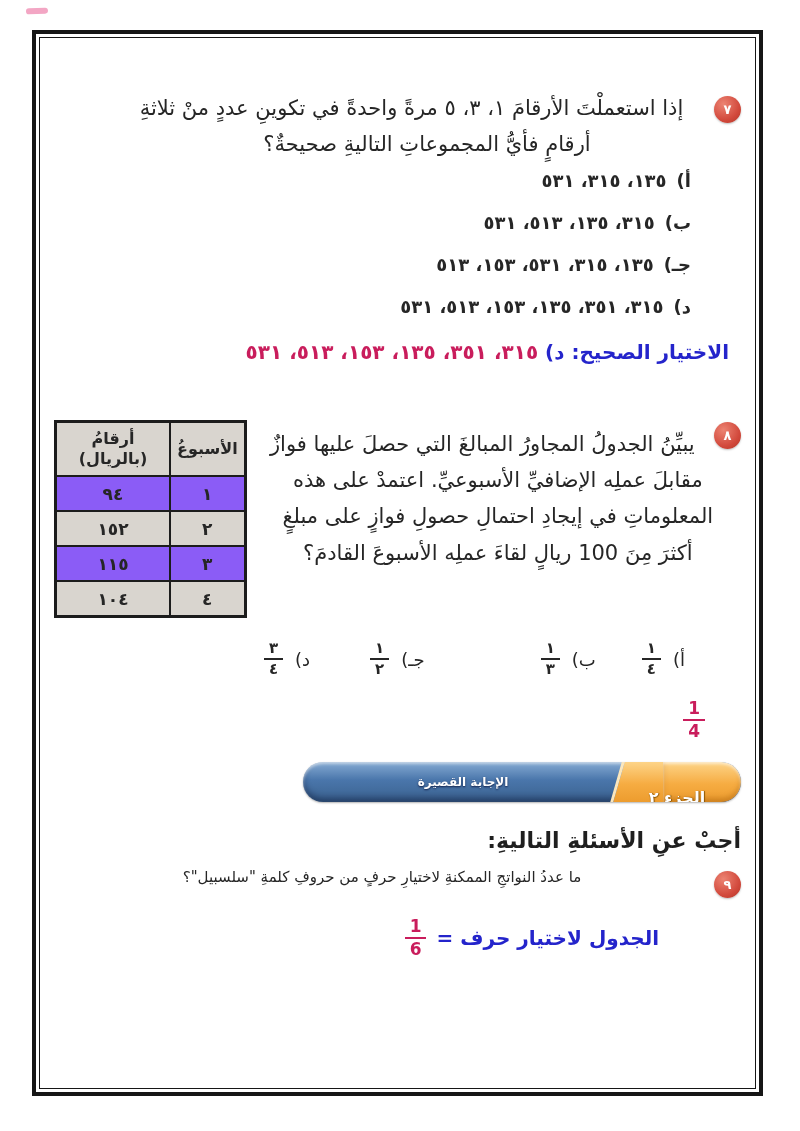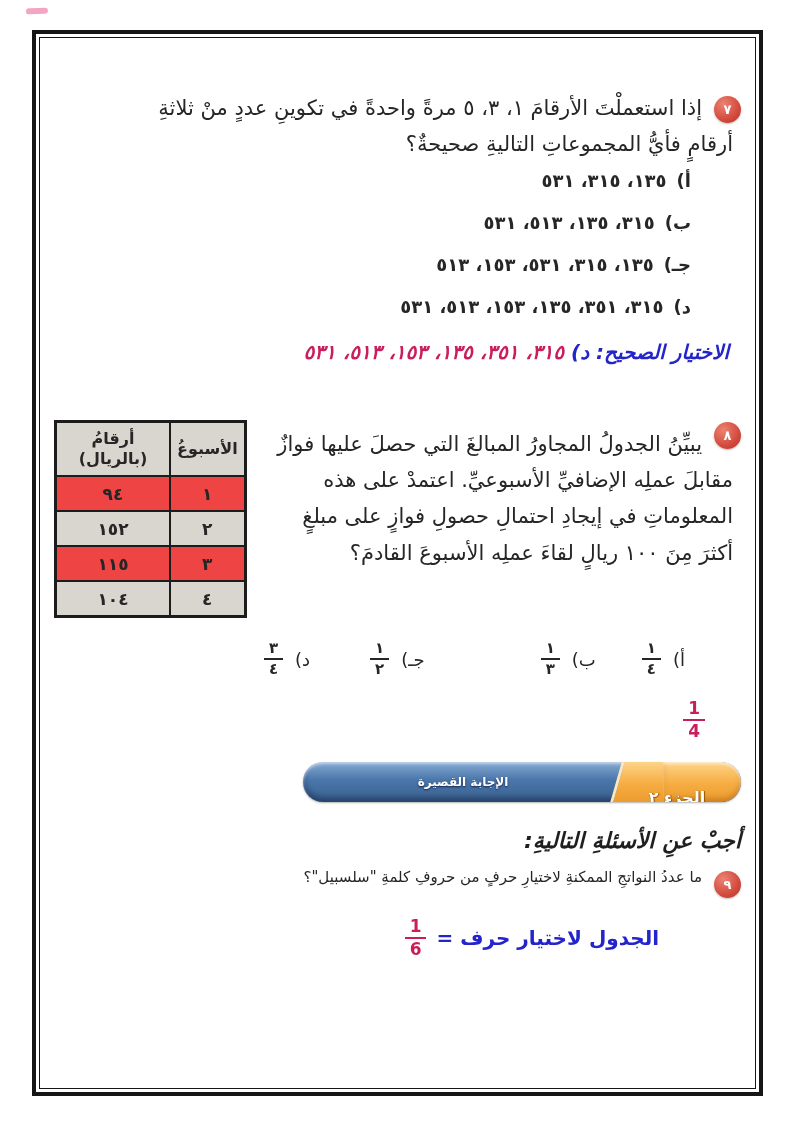--- a/index.html
+++ b/index.html
@@ -8,33 +8,33 @@
   .pink-mark{position:absolute;left:26px;top:8px;width:22px;height:6px;background:#f3a6c4;border-radius:3px;transform:rotate(-2deg);}
   .frame-outer{position:absolute;left:32px;top:30px;width:731px;height:1066px;border:4px solid #161616;padding:3px;box-sizing:border-box;background:#fff;}
   .frame-inner{width:100%;height:100%;border:1.6px solid #161616;box-sizing:border-box;direction:rtl;padding:8px 12px;overflow:hidden;}
 
   .qbadge{float:right;width:27px;height:27px;border-radius:50%;margin:6px 2px 2px 12px;
           background:radial-gradient(circle at 35% 30%,#ec8372,#d2493c 62%,#b23526);
           color:#fff;font-size:13px;font-weight:bold;display:flex;align-items:center;justify-content:center;
           box-shadow:0 1px 2px rgba(0,0,0,.25);}
 
   .q7{margin-top:44px;}
-  .qtext{font-size:21px;line-height:1.72;margin:10px;text-align:right;}
+  .qtext{font-size:21px;line-height:1.72;margin:10px;text-align:center;}
   .q7 .qtext{width:612px;}
   .opts7{margin:2px 52px 0 0;font-weight:bold;}
   .opt7{font-size:18px;line-height:1.0;margin-bottom:24px;letter-spacing:1px;}
   .opt7 .marker{margin-left:10px;}
 
   .answer{color:#2424cb;font-weight:bold;font-size:20px;direction:rtl;text-align:right;}
   .answer .val{color:#c91d5c;letter-spacing:1px;}
-  .ans7{margin:2px 14px 17px 0;font-style:italic;}
+  .ans7{margin:2px 14px 17px 0;}
 
   .q8{margin-top:52px;}
   .q8-body{overflow:hidden;}
-  .wk-table{float:left;border-collapse:collapse;margin:4px 16px 6px 2px;background:#ef4444;
+  .wk-table{float:left;border-collapse:collapse;margin:4px 16px 6px 2px;background:#8b5cf6;
             border:3px solid #1c1c1c;direction:rtl;}
   .wk-table th,.wk-table td{border:2px solid #1c1c1c;text-align:center;font-weight:bold;}
   .wk-table th{background:#d9d5cf;font-size:16px;line-height:1.25;padding:6px 6px;}
   .wk-table td{font-size:17px;height:33px;padding:0 8px;}
   .wk-table .col-week{width:56px;}
   .wk-table .col-amt{width:100px;}
   .wk-table tr.shade td{background:#d9d5cf;}
 
   .opts8{display:flex;direction:rtl;align-items:center;margin:16px 58px 0 0;font-size:18px;}
   .opt8{display:flex;align-items:center;}
@@ -50,21 +50,21 @@
           background:linear-gradient(#86abd3,#4a76ab 45%,#3a618e);box-shadow:inset 0 2px 3px rgba(255,255,255,.55),inset 0 -4px 6px rgba(0,10,40,.4),0 1px 2px rgba(0,0,0,.3);}
   .cap-round{position:absolute;right:0;top:0;bottom:0;width:78px;border-radius:0 20px 20px 0;
              background:linear-gradient(#fdd488,#f6ac42 55%,#ed9c2e);box-shadow:inset 0 2px 3px rgba(255,255,255,.6),inset 0 -4px 5px rgba(150,80,0,.35);}
   .cap-slant{position:absolute;right:64px;top:0;bottom:0;width:58px;transform:skewX(-16deg);
              background:linear-gradient(#fdd488,#f6ac42 55%,#ed9c2e);border-left:3px solid #fbe7bd;}
   .banner-part{position:absolute;right:12px;top:16px;width:104px;height:100%;display:flex;align-items:center;justify-content:center;
                color:#fff;font-weight:bold;font-size:16px;text-shadow:0 1px 1px #8a5400,1px 0 1px #8a5400;}
   .banner-title{position:absolute;left:30px;top:0;width:260px;height:100%;display:flex;align-items:center;justify-content:center;
                 color:#fff;font-weight:bold;font-size:12px;text-shadow:0 1px 2px rgba(0,10,50,.8);}
 
-  .instruction{margin:26px 2px 0 0;font-size:22px;font-weight:bold;text-align:right;color:#1f1f1f;font-style:italic;}
+  .instruction{margin:26px 2px 0 0;font-size:22px;font-weight:bold;text-align:right;color:#1f1f1f;}
   .q9{margin-top:12px;}
   .q9 .qtext{font-size:15px;}
   .ans9{margin:26px 84px 0 0;display:flex;direction:rtl;align-items:center;}
 </style>
 </head>
 <body>
 
 <div class="page">
   <div class="pink-mark"></div>
 
@@ -119,21 +119,21 @@
               <tr>
                 <td>٣</td>
                 <td>١١٥</td>
               </tr>
               <tr class="shade">
                 <td>٤</td>
                 <td>١٠٤</td>
               </tr>
             </tbody>
           </table>
-          <p class="qtext">يبيِّنُ الجدولُ المجاورُ المبالغَ التي حصلَ عليها فوازٌ مقابلَ عملِه الإضافيِّ الأسبوعيِّ. اعتمدْ على هذه المعلوماتِ في إيجادِ احتمالِ حصولِ فوازٍ على مبلغٍ أكثرَ مِنَ ١٠٠ ريالٍ لقاءَ عملِه الأسبوعَ القادمَ؟</p>
+          <p class="qtext">يبيِّنُ الجدولُ المجاورُ المبالغَ التي حصلَ عليها فوازٌ مقابلَ عملِه الإضافيِّ الأسبوعيِّ. اعتمدْ على هذه المعلوماتِ في إيجادِ احتمالِ حصولِ فوازٍ على مبلغٍ أكثرَ مِنَ 100 ريالٍ لقاءَ عملِه الأسبوعَ القادمَ؟</p>
         </div>
         <div class="opts8">
           <div class="opt8 gap-a">
             <span class="marker">أ)</span>
             <span class="frac">
                 <span class="fnum">١</span>
                 <span class="fden">٤</span>
               </span>
           </div>
           <div class="opt8 gap-b">

